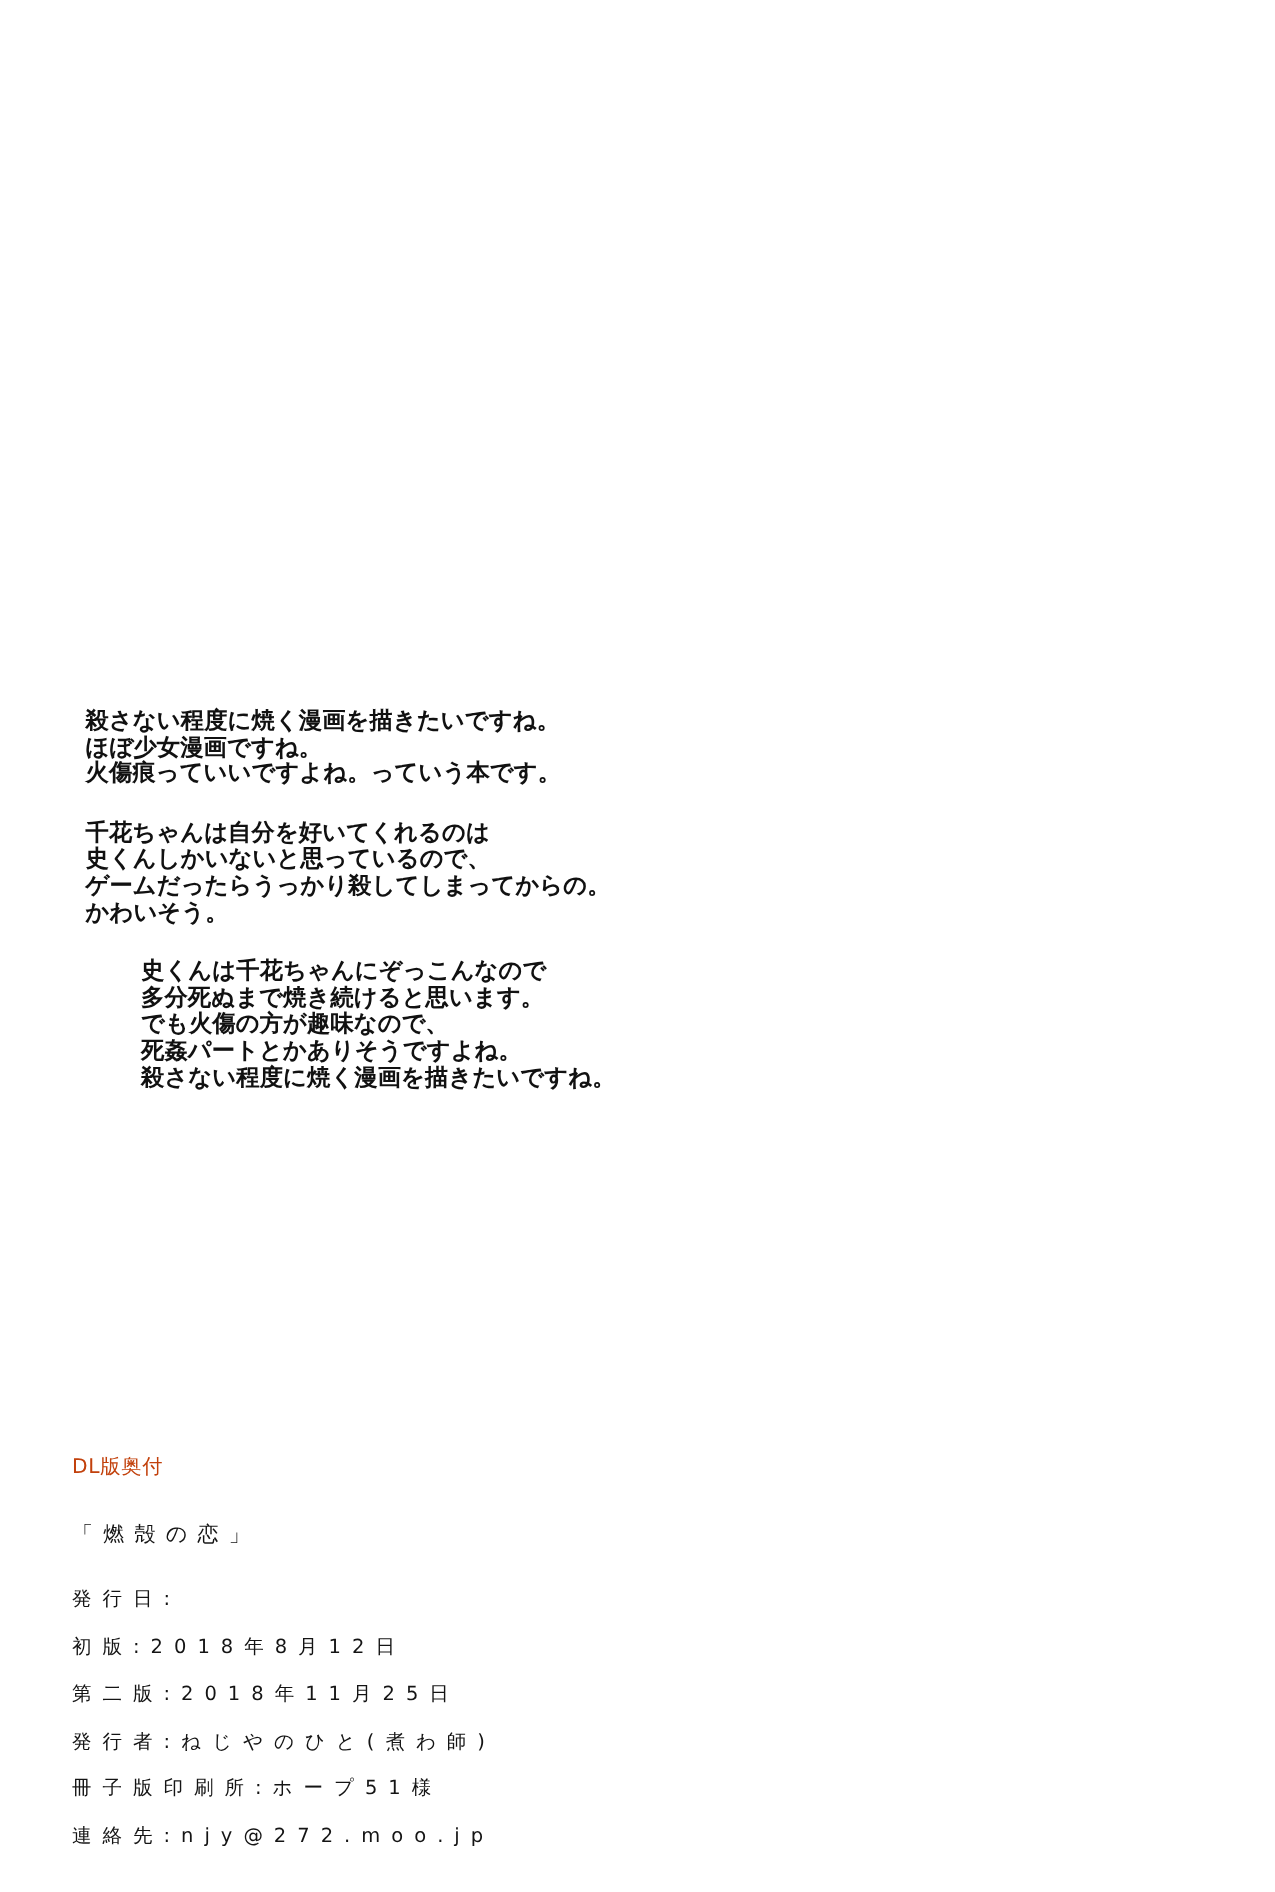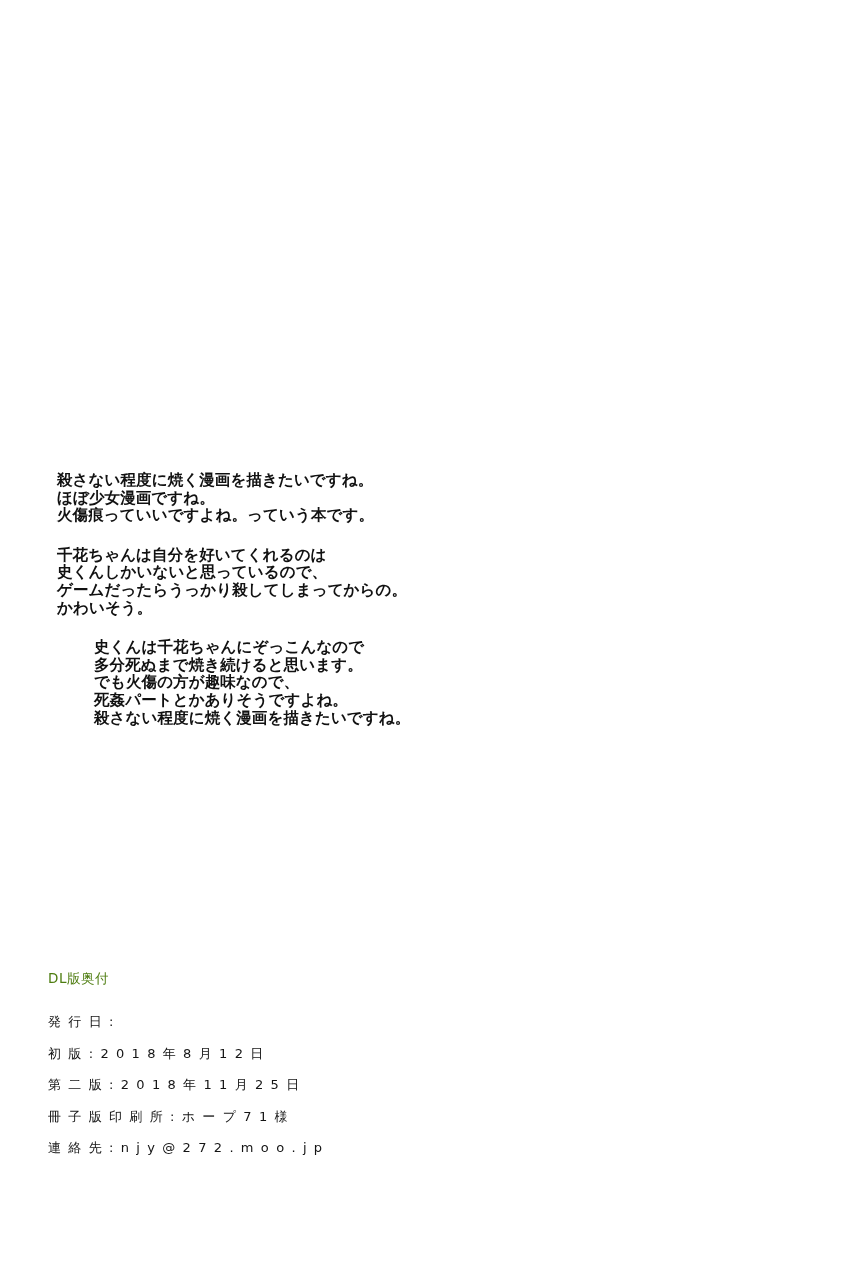--- a/index.html
+++ b/index.html
@@ -49,21 +49,21 @@
   
   .colophon {
     position: absolute;
     left: 48px;
     top: 970px;
     width: 600px;
   }
   .colophon .dl-label {
     font-size: 13.5px;
     line-height: 16px;
-    color: #4d7c0f;
+    color: #c2410c;
     letter-spacing: 0.5px;
     white-space: pre;
   }
   .colophon .work-title {
     margin-top: 29px;
     font-size: 14px;
     line-height: 16px;
     color: #141414;
     letter-spacing: 1.2px;
     white-space: pre;
@@ -106,22 +106,24 @@
       <span class="line">多分死ぬまで焼き続けると思います。</span>
       <span class="line">でも火傷の方が趣味なので、</span>
       <span class="line">死姦パートとかありそうですよね。</span>
       <span class="line">殺さない程度に焼く漫画を描きたいですね。</span>
     </div>
 
   </div>
 
   <div class="colophon">
     <div class="dl-label">DL版奥付</div>
+    <div class="work-title">「 燃 殻 の 恋 」</div>
     <div class="imprint">
       <span class="line">発 行 日 :</span>
       <span class="line">初 版 : 2 0 1 8 年 8 月 1 2 日</span>
       <span class="line">第 二 版 : 2 0 1 8 年 1 1 月 2 5 日</span>
-      <span class="line">冊 子 版 印 刷 所 : ホ ー プ 7 1 様</span>
+      <span class="line">発 行 者 : ね じ や の ひ と ( 煮 わ 師 )</span>
+      <span class="line">冊 子 版 印 刷 所 : ホ ー プ 5 1 様</span>
       <span class="line">連 絡 先 : n j y @ 2 7 2 . m o o . j p</span>
     </div>
   </div>
 
 </div>
 
 </body></html>

